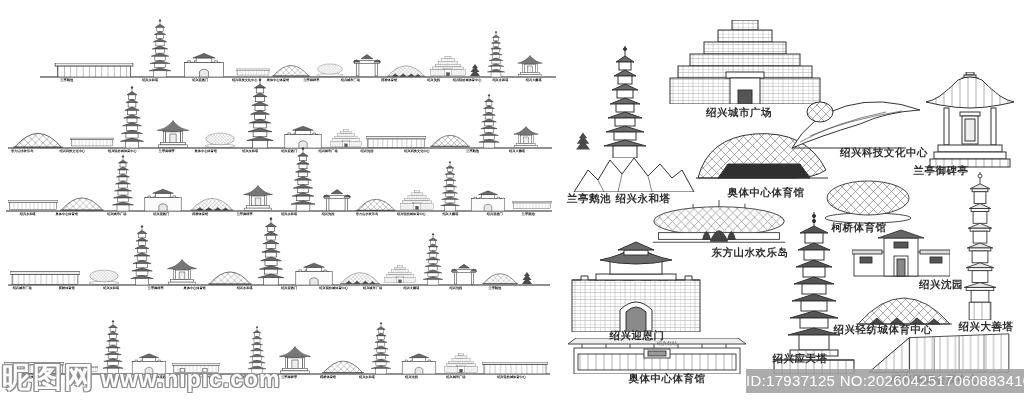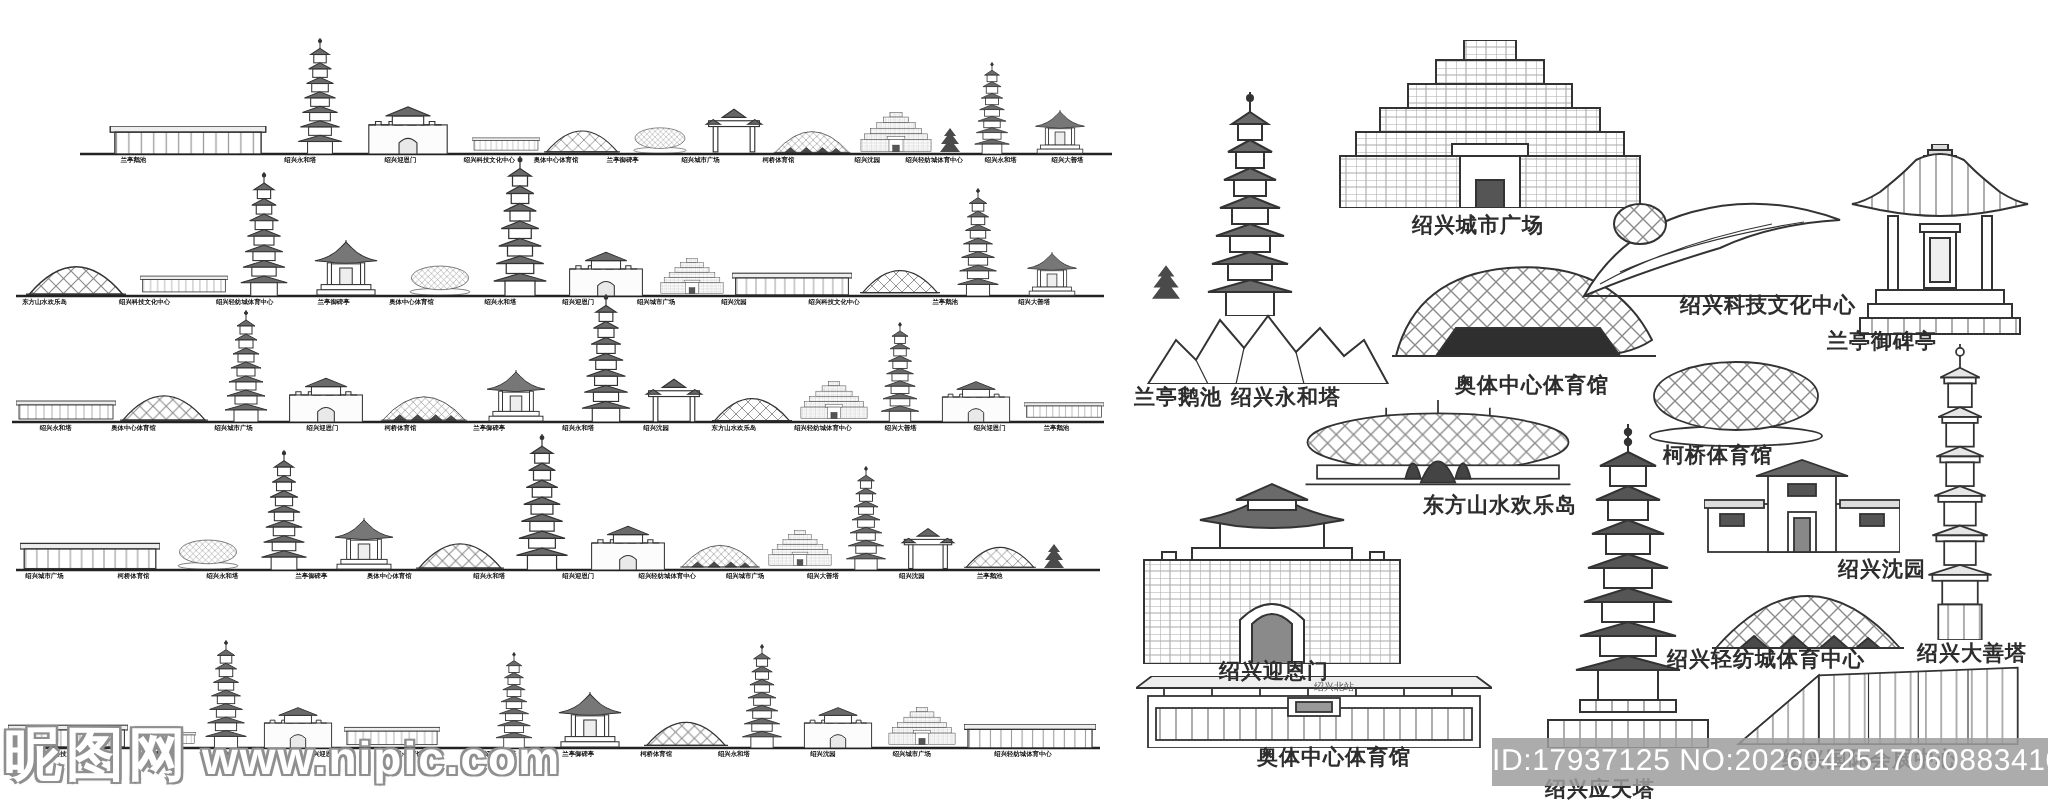--- a/index.html
+++ b/index.html
@@ -483,21 +483,21 @@
   <div class="g-label" style="left:766px;top:186px">奥体中心体育馆</div>
   <div class="g-label" style="left:884px;top:146px">绍兴科技文化中心</div>
   <div class="g-label" style="left:941px;top:164px">兰亭御碑亭</div>
   <div class="g-label" style="left:750px;top:246px">东方山水欢乐岛</div>
   <div class="g-label" style="left:859px;top:221px">柯桥体育馆</div>
   <div class="g-label" style="left:941px;top:278px">绍兴沈园</div>
   <div class="g-label" style="left:986px;top:320px">绍兴大善塔</div>
   <div class="g-label" style="left:883px;top:323px">绍兴轻纺城体育中心</div>
   <div class="g-label" style="left:637px;top:329px">绍兴迎恩门</div>
   <div class="g-label" style="left:667px;top:372px">奥体中心体育馆</div>
-  <div class="g-label" style="left:800px;top:388px;z-index:5">绍兴应天塔</div>
+  <div class="g-label" style="left:800px;top:352px;z-index:5">绍兴应天塔</div>
   <div class="g-label" style="left:935px;top:373px;z-index:5">绍兴国际会展中心</div>
   <div class="g-sign" style="left:667px;top:340px">绍兴北站</div>
 
   <div class="wm-nipic">
     <span class="cn">昵图网</span>
     <span class="url">www.nipic.com</span>
   </div>
   <div class="wm-id">ID:17937125 NO:20260425170608834108</div>
 
 </div>

